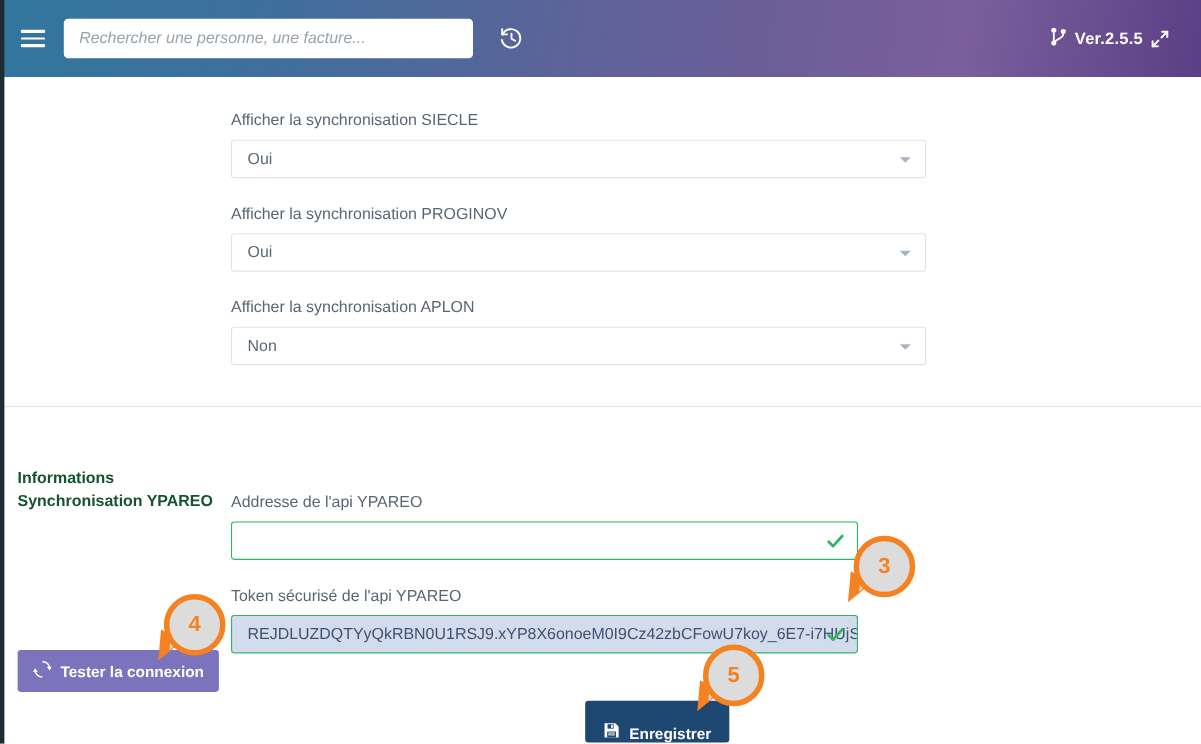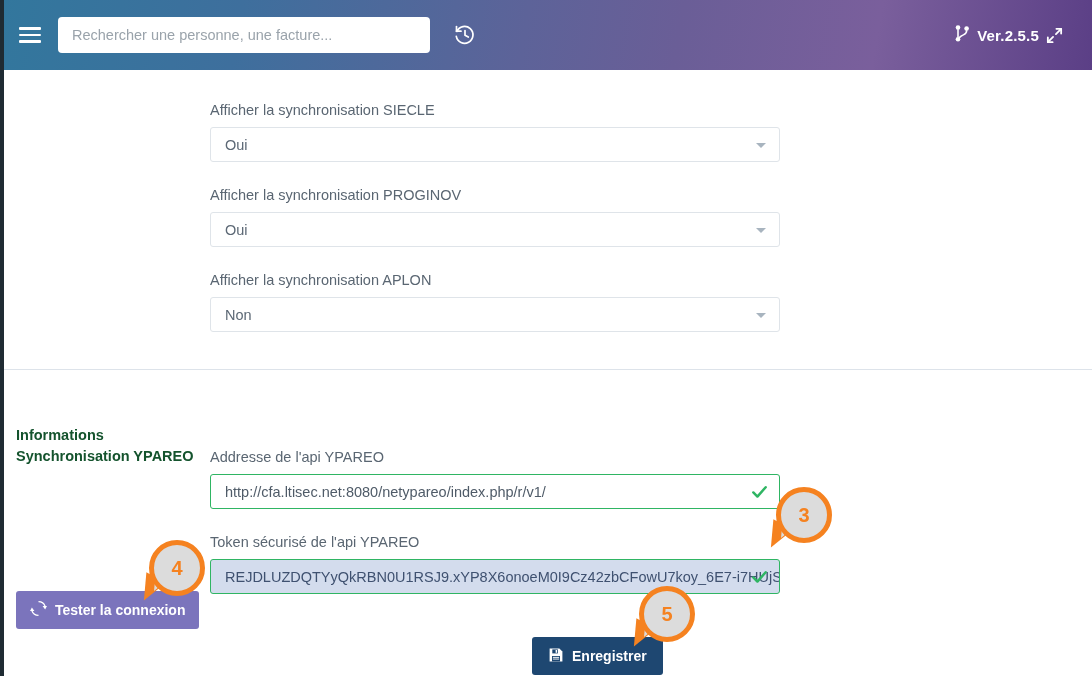--- a/index.html
+++ b/index.html
@@ -55,20 +55,21 @@
     height: 36px;
     margin-left: 6px;
     border: none;
     border-radius: 4px;
     background: #ffffff;
     padding: 0 14px;
     font-family: "Liberation Sans", sans-serif;
     font-size: 14.5px;
     color: #555f66;
     outline: none;
+    font-style: italic;
   }
   .search-input::placeholder { color: #9aa3ab; }
 
   .history-icon {
     margin-left: 22px;
     width: 26px;
     height: 26px;
     cursor: pointer;
     display: flex;
     align-items: center;
@@ -107,21 +108,21 @@
 
   .field-label {
     font-size: 14.5px;
     color: #5a6672;
     margin-bottom: 9px;
     white-space: nowrap;
   }
 
   .select-box {
     position: relative;
-    width: 570px;
+    width: 632px;
     height: 35px;
     border: 1px solid #dfe4e9;
     border-radius: 3px;
     background: #ffffff;
     display: flex;
     align-items: center;
     padding: 0 14px;
     font-size: 14.5px;
     color: #5c6875;
     cursor: pointer;
@@ -205,20 +206,21 @@
     padding: 0 14px;
     background: #7b74bc;
   }
   .btn-save {
     position: absolute;
     left: 532px;
     top: 567px;
     height: 38px;
     padding: 0 16px;
     background: #1e4771;
+    align-items: flex-end;
   }
 
   
   .callout {
     position: absolute;
     width: 56px;
     height: 56px;
     z-index: 20;
   }
   .callout .ring {
@@ -335,21 +337,20 @@
   <div class="divider" style="top: 299px;"></div>
 
   <div class="section-label" style="top: 355px;">
     <div>Informations</div>
     <div>Synchronisation YPAREO</div>
   </div>
 
   <div class="form-col" style="top: 355px;">
     <div class="field-label">Addresse de l'api YPAREO</div>
     <div class="input-box">
-      <span>http://cfa.ltisec.net:8080/netypareo/index.php/r/v1/</span>
       <span class="check">
         <svg width="19" height="19" viewBox="0 0 20 20" fill="none" stroke="#2fb563" stroke-width="2.6" stroke-linecap="round" stroke-linejoin="round">
           <path d="M3.5 10.5 L7.8 14.8 L16.5 5"></path>
         </svg>
       </span>
     </div>
   </div>
 
   <div class="form-col" style="top: 440px;">
     <div class="field-label">Token sécurisé de l'api YPAREO</div>

